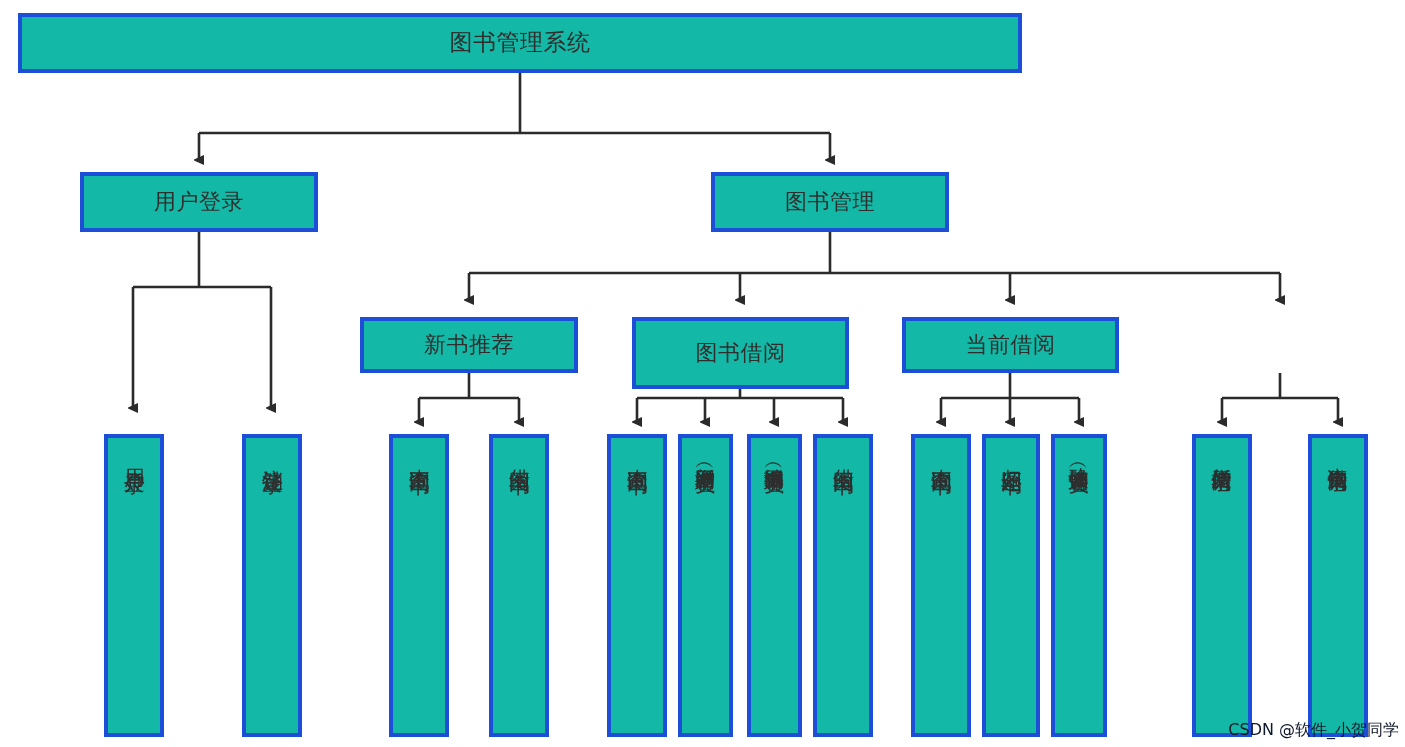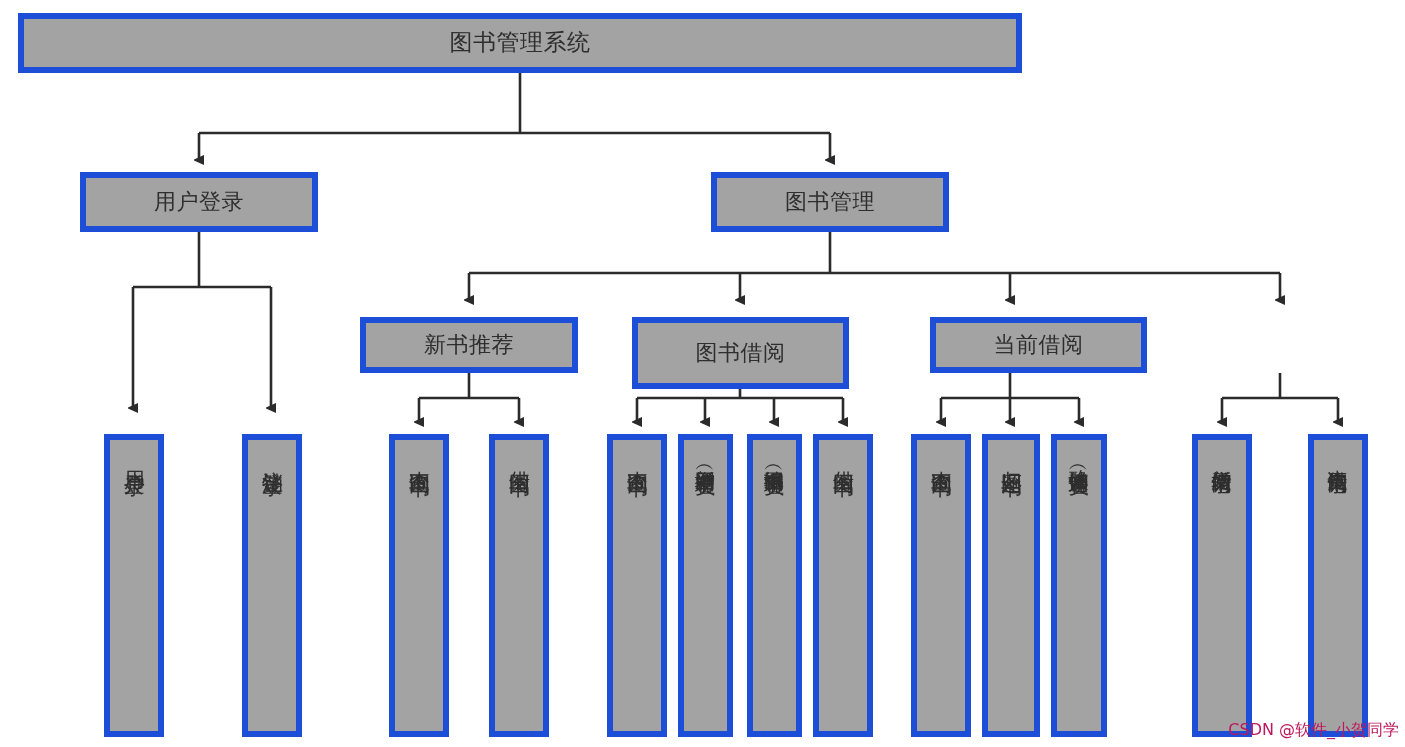--- a/index.html
+++ b/index.html
@@ -22,22 +22,22 @@
   svg#edges {
     position: absolute;
     left: 0;
     top: 0;
     width: 1405px;
     height: 747px;
   }
   .node {
     position: absolute;
     box-sizing: border-box;
-    background: #a3a3a3;
-    border: 6px solid #1d4ed8;
+    background: #14b8a6;
+    border: 4px solid #1d4ed8;
     display: flex;
     align-items: center;
     justify-content: center;
     z-index: 2;
   }
   .node .label {
     color: #2e2e2e;
     text-align: center;
     line-height: 1.18;
     letter-spacing: 0.5px;
@@ -62,21 +62,21 @@
   }
   .node.vert.tall .label {
     font-size: 20px;
     letter-spacing: 1px;
   }
   #watermark {
     position: absolute;
     right: 6px;
     bottom: 6px;
     font-size: 16px;
-    color: #be185d;
+    color: #0f172a;
     z-index: 5;
     font-family: "DejaVu Sans", "Liberation Sans", sans-serif;
     white-space: nowrap;
   }
 </style>
 </head>
 <body>
 
 <div id="diagram-root">
 
@@ -140,21 +140,21 @@
   <div class="node horiz" style="left:711px; top:172px; width:238px; height:60px;">
     <span class="label">图书管理</span>
   </div>
 
   <div class="node horiz" style="left:360px; top:317px; width:218px; height:56px;">
     <span class="label">新书推荐</span>
   </div>
   <div class="node horiz" style="left:632px; top:317px; width:217px; height:72px;">
     <span class="label">图书借阅</span>
   </div>
-  <div class="node horiz" style="left:902px; top:317px; width:217px; height:56px;margin-left:28px;">
+  <div class="node horiz" style="left:902px; top:317px; width:217px; height:56px;">
     <span class="label">当前借阅</span>
   </div>
 
   <div class="node vert" style="left:104px; top:434px; width:60px; height:303px;">
     <span class="label">用户登录</span>
   </div>
   <div class="node vert" style="left:242px; top:434px; width:60px; height:303px;">
     <span class="label">注销登录</span>
   </div>
 

